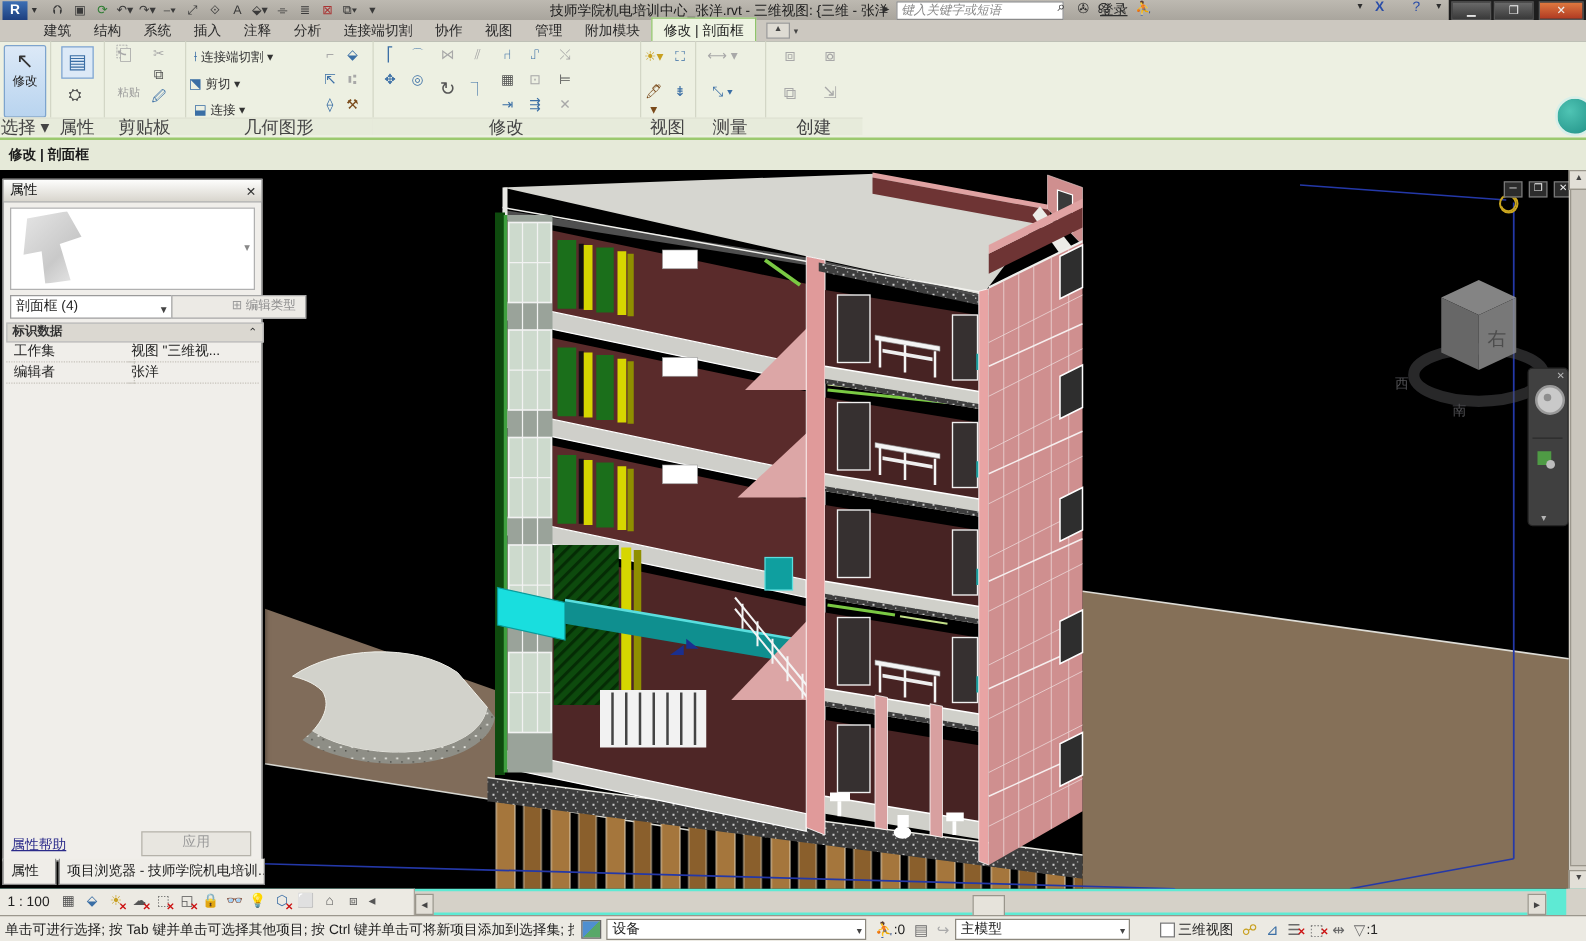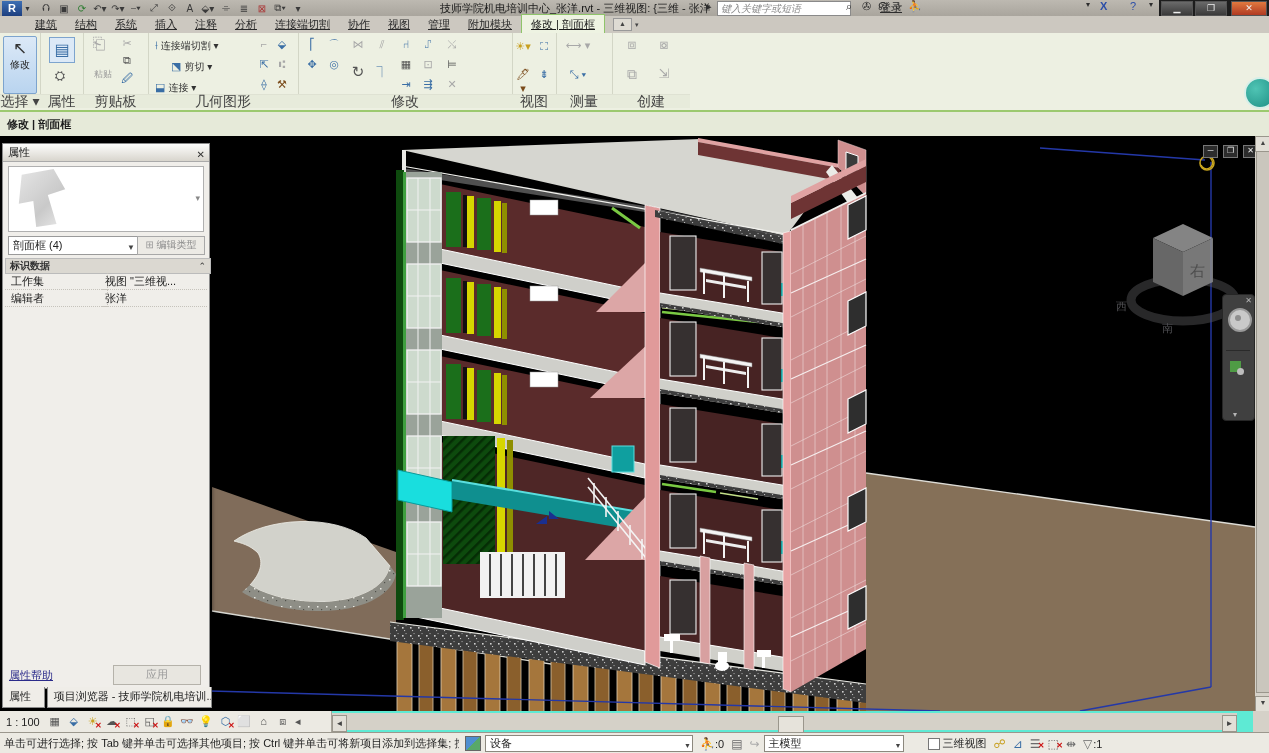--- a/index.html
+++ b/index.html
@@ -20,21 +20,21 @@
   .searchbox{position:absolute;left:717px;top:1px;width:126px;height:13px;background:#fff;
     border:1px solid #8a8a8a;font-style:italic;color:#8a8a8a;font-size:10px;
     padding:0 3px;line-height:13px;white-space:nowrap;overflow:hidden;}
   .tbi{position:absolute;top:0px;font-size:11px;color:#2e2e2e;}
   .winbtn{position:absolute;top:1px;width:30px;height:13px;border:1px solid #555;
     background:linear-gradient(#6a6a6a,#3a3a3a);color:#eee;font-size:9px;
     text-align:center;line-height:12px;}
   .winbtn.close{background:linear-gradient(#e0793f,#b03a22);width:34px;}
   
   .tabrow{left:0;top:16px;width:1269px;height:17px;background:#ccc8c0;display:flex;align-items:flex-end;}
-  .rtab{padding:2px 9px 1px 9px;font-size:11px;color:#2a2a2a;white-space:nowrap;text-decoration:underline;}
+  .rtab{padding:2px 9px 1px 9px;font-size:11px;color:#2a2a2a;white-space:nowrap;}
   .rtab.ctx{background:#eef3e2;border:1px solid #8fc46a;border-bottom:none;color:#1a1a1a;}
   .paneltoggle{margin:0 3px 2px 8px;width:17px;height:11px;background:#dedbd3;
     border:1px solid #999;font-size:7px;line-height:10px;text-align:center;color:#444;}
   
   .ribbon{left:0;top:33px;width:1269px;height:77px;background:#edf0e2;
     border-bottom:2px solid #9cc96f;}
   .rpanel{position:absolute;top:0;height:75px;border-right:1px solid #d3d6c6;}
   .plabel{position:absolute;bottom:0;left:0;right:0;height:13px;text-align:center;
     font-size:14px;color:#444;border-top:1px solid #dfe2d3;line-height:13px;background:#e7ebdb;}
   .bigbtn{position:absolute;width:32px;height:56px;border:1px solid #7da4ce;border-radius:2px;
@@ -83,21 +83,21 @@
   .preview{position:absolute;left:5px;top:22px;width:194px;height:64px;background:#fff;
     border:1px solid #b0b0b0;}
   .preview .ghost{position:absolute;left:4px;top:2px;width:58px;height:58px;
     background:linear-gradient(135deg,#e8e8e8,#c9c9c9 60%,#efefef);
     clip-path:polygon(15% 10%,70% 0,90% 35%,60% 45%,75% 95%,40% 100%,35% 55%,10% 60%);}
   .preview .pv-arrow{position:absolute;right:3px;top:26px;color:#888;font-size:9px;}
   .typesel{position:absolute;left:5px;top:92px;width:124px;height:17px;background:#fff;
     border:1px solid #9a9a9a;font-size:11px;line-height:16px;padding-left:4px;}
   .typesel .dd{position:absolute;right:2px;top:3px;font-size:8px;color:#444;}
   .edittype{position:absolute;left:134px;top:92px;width:66px;height:17px;background:#eceae5;
-    border:1px solid #a8a8a8;font-size:10px;color:#8e8e8e;text-align:center;line-height:16px;}
+    border:1px solid #a8a8a8;font-size:10px;color:#8e8e8e;text-align:center;line-height:16px;padding-left:40px;}
   .sechdr{position:absolute;left:2px;top:114px;width:200px;height:14px;background:#dbd8d1;
     border:1px solid #bbb;font-size:10px;font-weight:bold;color:#333;line-height:13px;padding-left:4px;}
   .sechdr .col{position:absolute;right:4px;top:1px;font-weight:normal;font-size:9px;}
   .prow{position:absolute;left:2px;width:200px;height:17px;font-size:11px;line-height:16px;}
   .prow .pl{position:absolute;left:0;top:0;width:96px;height:16px;padding-left:6px;
     border:1px dotted #c6c3bc;border-width:0 1px 1px 0;color:#222;}
   .prow .pv{position:absolute;left:97px;top:0;width:102px;height:16px;padding-left:3px;
     border-bottom:1px dotted #c6c3bc;color:#222;white-space:nowrap;overflow:hidden;}
   .palhelp{position:absolute;left:6px;bottom:5px;font-size:11px;color:#2b2b8a;text-decoration:underline;}
   .palapply{position:absolute;right:8px;bottom:3px;width:86px;height:18px;background:#e8e6e0;
@@ -215,21 +215,21 @@
       <span class="mini gray" style="left:5px;top:4px;font-size:16px;width:22px;height:28px;">⎗</span>
       <span class="mini gray" style="left:5px;top:34px;width:30px;font-size:9px;color:#9a9a9a;font-family:Liberation Serif, serif;">粘贴</span>
       <span class="mini gray" style="left:36px;top:3px;">✂</span>
       <span class="mini" style="left:36px;top:20px;">⧉</span>
       <span class="mini blue" style="left:36px;top:38px;">🖉</span>
       <div class="plabel">剪贴板</div>
     </div>
 
     <div class="rpanel" style="left:148px;width:150px;">
       <div class="gg-row" style="left:7px;top:6px;"><span class="gi">⟊</span><span>连接端切割</span> ▾</div>
-      <div class="gg-row" style="left:23px;top:27px;"><span class="gi">⬔</span><span>剪切</span> ▾</div>
+      <div class="gg-row" style="left:3px;top:27px;"><span class="gi">⬔</span><span>剪切</span> ▾</div>
       <div class="gg-row" style="left:7px;top:48px;"><span class="gi">⬓</span><span>连接</span> ▾</div>
       <span class="mini gray" style="left:108px;top:4px;">⌐</span>
       <span class="mini blue" style="left:126px;top:4px;">⬙</span>
       <span class="mini blue" style="left:108px;top:24px;">⇱</span>
       <span class="mini gray" style="left:126px;top:24px;">⑆</span>
       <span class="mini blue" style="left:108px;top:44px;">⟠</span>
       <span class="mini" style="left:126px;top:44px;color:#7a4a1a;">⚒</span>
       <div class="plabel">几何图形</div>
     </div>
 

